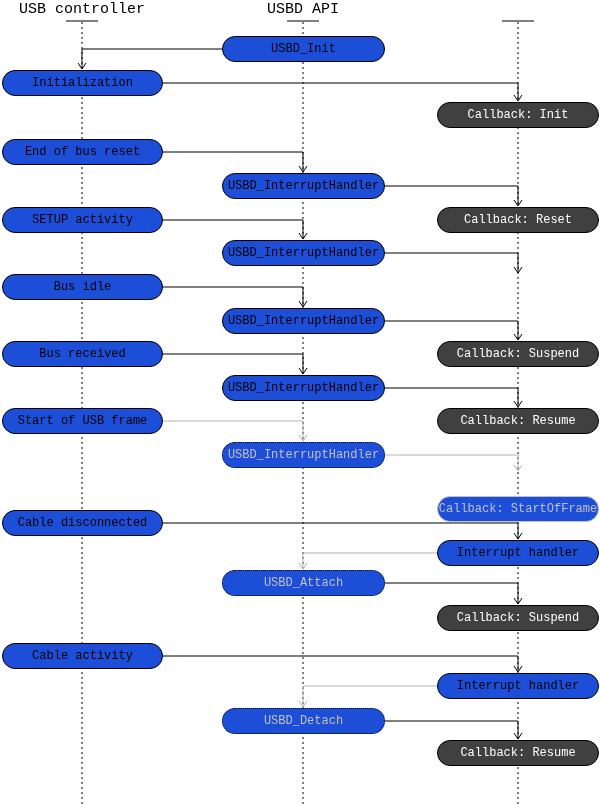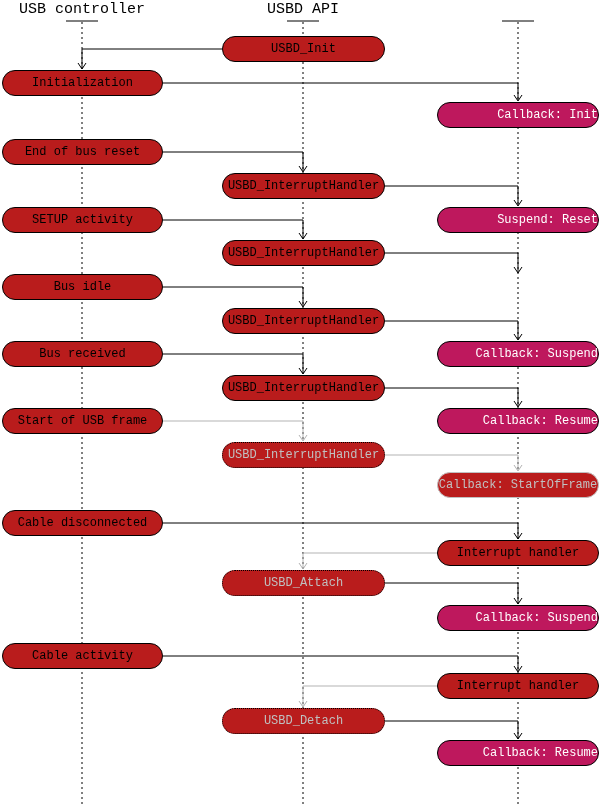--- a/index.html
+++ b/index.html
@@ -8,30 +8,30 @@
     font-family:"Liberation Mono","DejaVu Sans Mono",monospace;
     overflow:hidden;
   }
   .stage svg { position:absolute; left:0; top:0; }
   .col-header {
     position:absolute; top:1px; width:164px; text-align:center;
     font-size:15px; color:#000; white-space:nowrap;
   }
   .node {
     position:absolute; box-sizing:border-box; height:26px;
-    border:1px solid #000; border-radius:13px; background:#b91c1c;
+    border:1px solid #000; border-radius:13px; background:#1d4ed8;
     font-size:12px; line-height:24px; text-align:center;
     white-space:nowrap; color:#000;
   }
   .event { left:2px;  width:161px; }
   .api   { left:222px; width:163px; }
   .app   { left:437px; width:162px; }
-  .callback { background:#be185d; color:#fff; border-color:#000;text-align:right; }
+  .callback { background:#404040; color:#fff; border-color:#000; }
   .ghost-dotted { border:1px dotted #000; color:#c0c0c0; }
-  .ghost-outline { border:1px solid #c0c0c0; color:#c0c0c0; }
+  .ghost-outline { border:1px solid #c0c0c0; color:#c0c0c0;margin-top:24px; }
   .black-stroke { stroke:#000000; }
   .gray-stroke  { stroke:#b3b3b3; }
 </style>
 </head>
 <body>
 
 <div class="stage">
 
   <svg width="600" height="804" viewBox="0 0 600 804" fill="none">
 
@@ -132,21 +132,21 @@
   <div class="node api ghost-dotted" style="top:708px">USBD_Detach</div>
   <div class="node event" style="top:139px">End of bus reset</div>
   <div class="node event" style="top:207px">SETUP activity</div>
   <div class="node event" style="top:274px">Bus idle</div>
   <div class="node event" style="top:341px">Bus received</div>
   <div class="node event" style="top:408px">Start of USB frame</div>
   <div class="node event" style="top:510px">Cable disconnected</div>
   <div class="node event" style="top:643px">Cable activity</div>
 
   <div class="node app callback" style="top:102px">Callback: Init</div>
-  <div class="node app callback" style="top:207px">Suspend: Reset</div>
+  <div class="node app callback" style="top:207px">Callback: Reset</div>
   <div class="node app callback" style="top:341px">Callback: Suspend</div>
   <div class="node app callback" style="top:408px">Callback: Resume</div>
   <div class="node app ghost-outline" style="top:472px">Callback: StartOfFrame</div>
   <div class="node app" style="top:540px">Interrupt handler</div>
   <div class="node app callback" style="top:605px">Callback: Suspend</div>
   <div class="node app" style="top:673px">Interrupt handler</div>
   <div class="node app callback" style="top:740px">Callback: Resume</div>
 
 </div>
 

